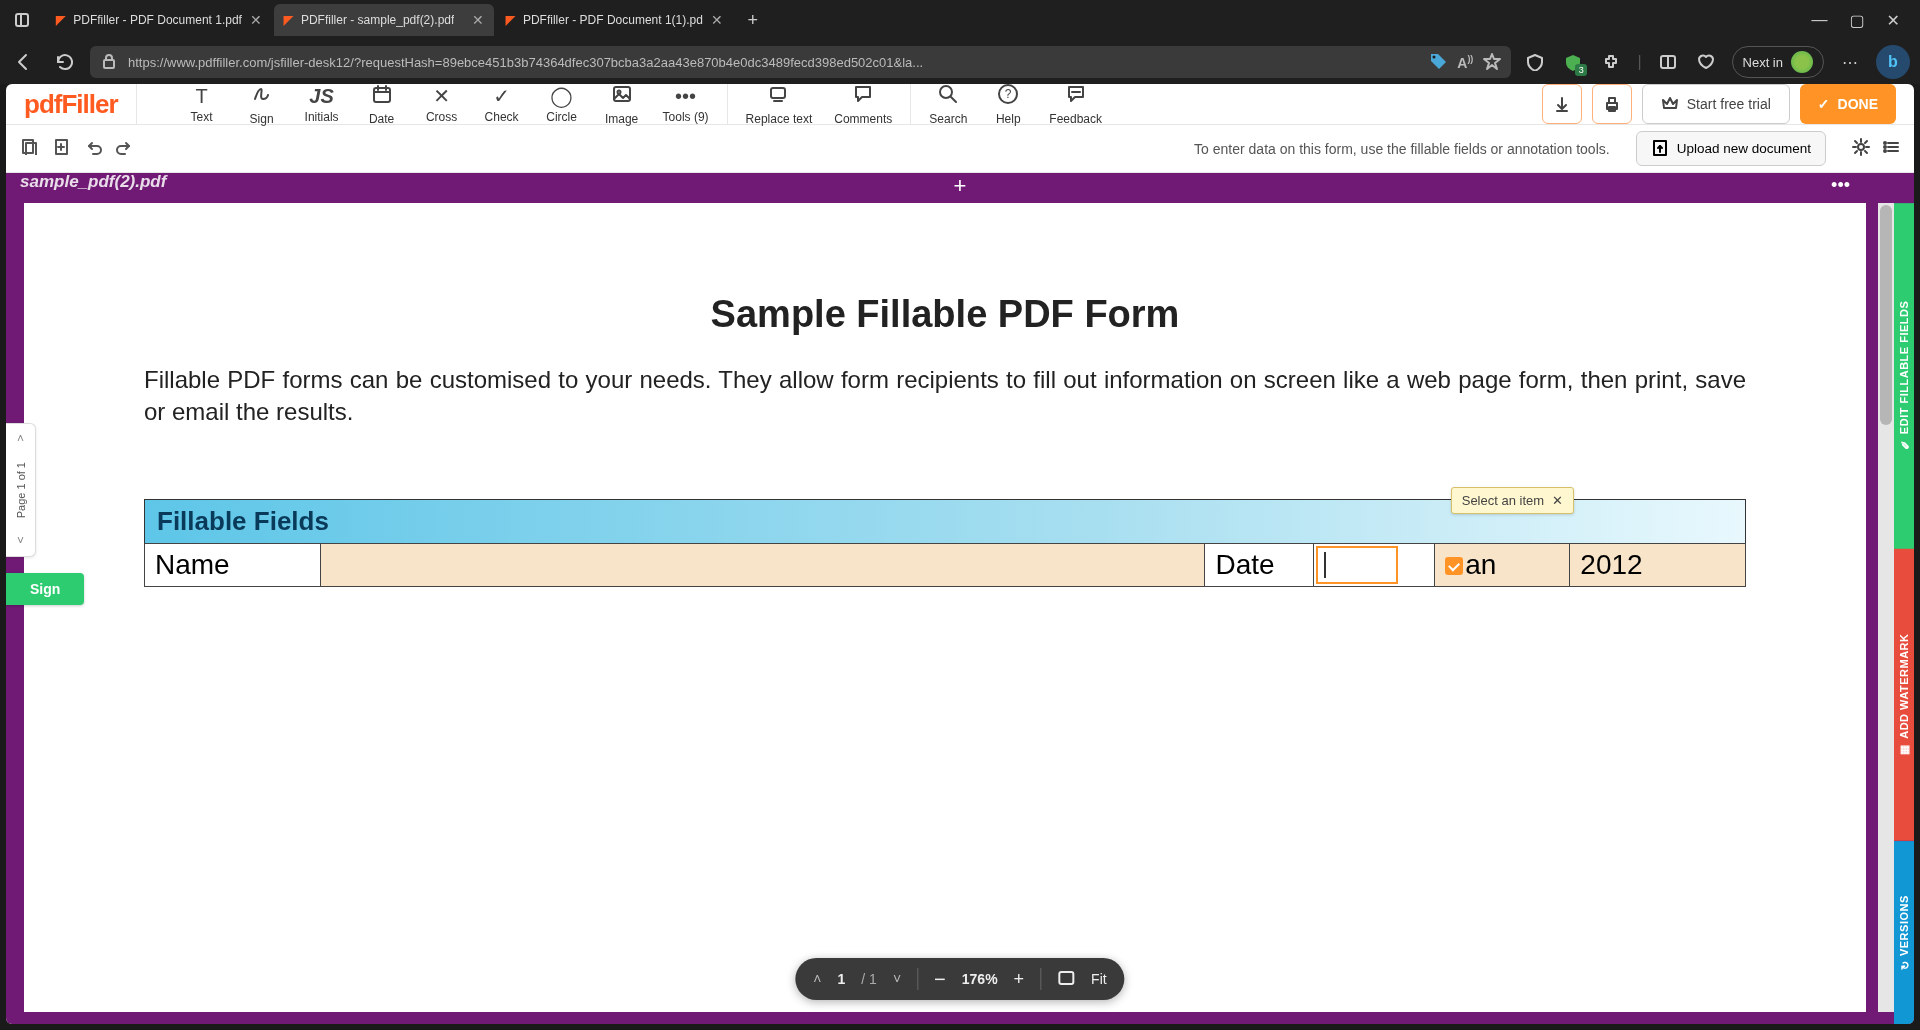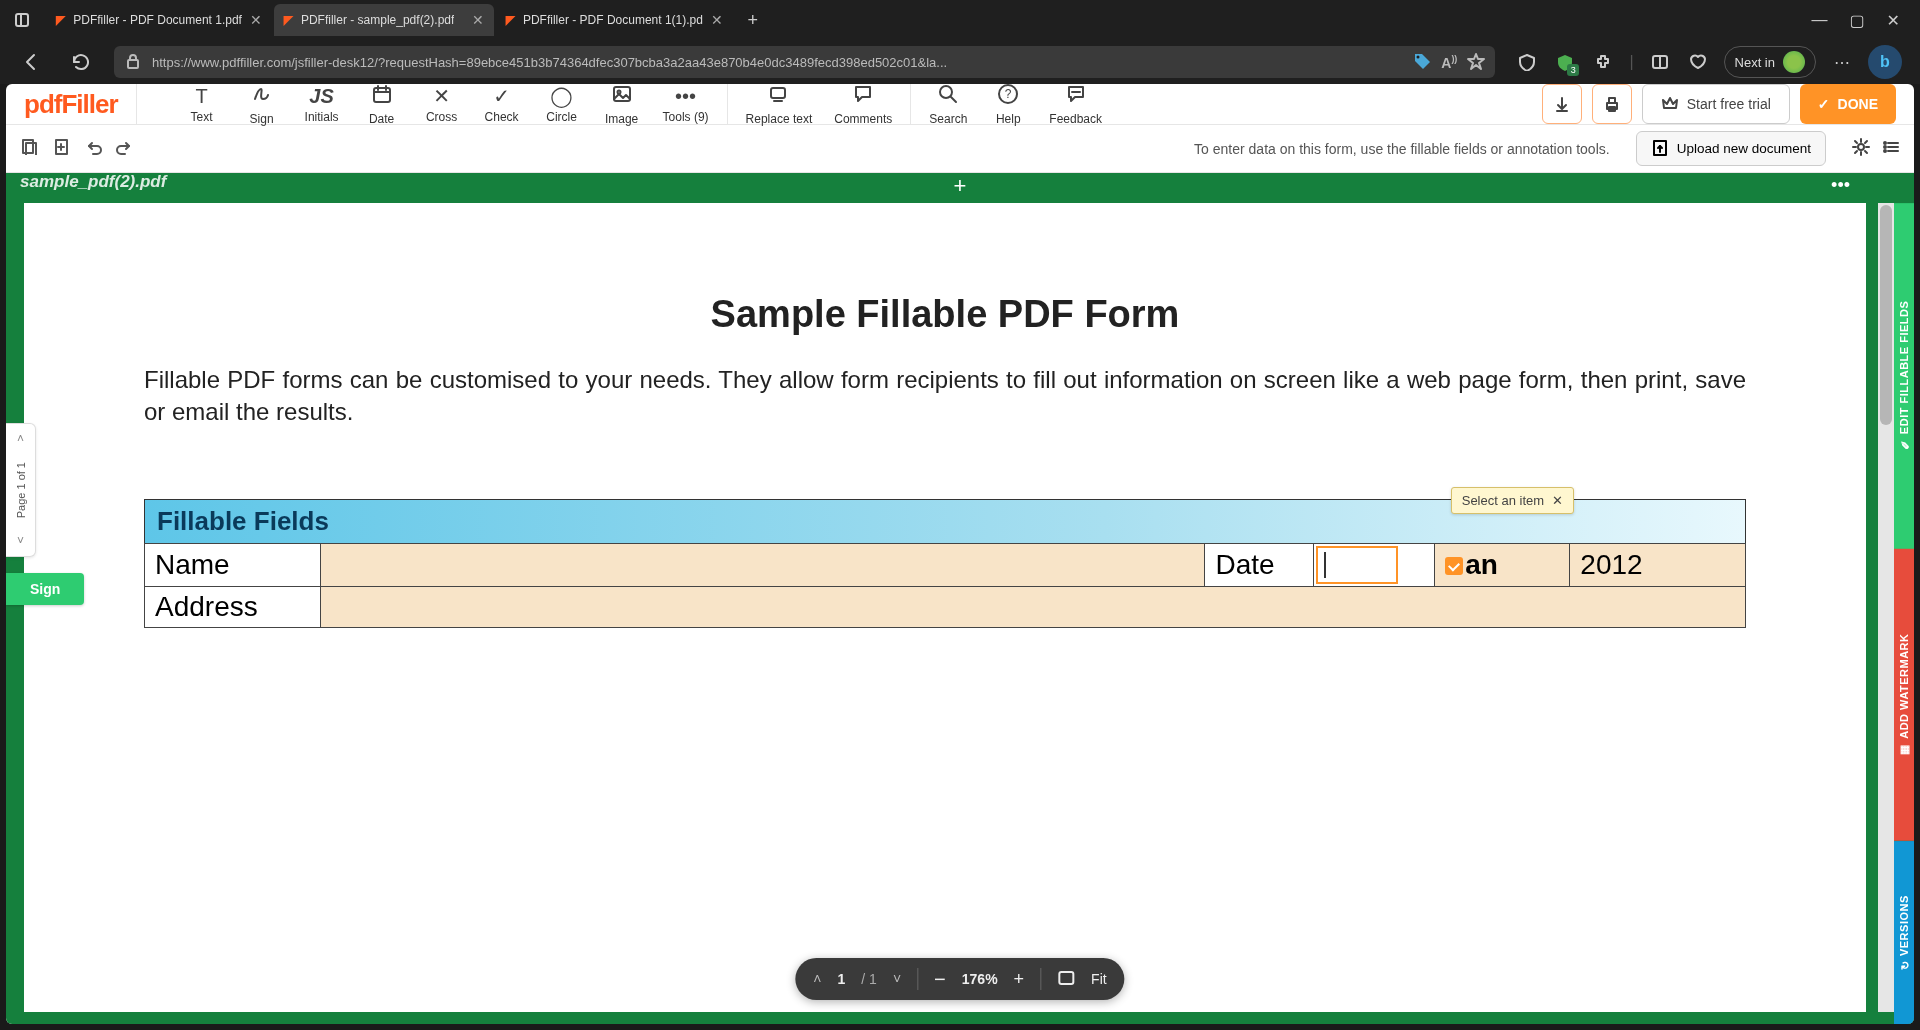--- a/index.html
+++ b/index.html
@@ -9,21 +9,21 @@
     .browser-tabs { background: #1f1f1f; height: 40px; display: flex; align-items: center; padding: 0 8px; gap: 2px; }
     .tab-panel-btn { width: 28px; height: 28px; display: flex; align-items: center; justify-content: center; color: #ccc; margin-right: 8px; }
     .tab { display: flex; align-items: center; height: 32px; padding: 0 10px; border-radius: 6px 6px 0 0; color: #ddd; font-size: 12px; min-width: 220px; max-width: 240px; gap: 8px; }
     .tab.active { background: #3d3d3d; }
     .tab .tab-icon { color: #ff5a1f; font-weight: bold; }
     .tab .tab-close { margin-left: auto; color: #aaa; font-size: 14px; }
     .tab-title { white-space: nowrap; overflow: hidden; text-overflow: ellipsis; }
     .new-tab-btn { width: 28px; height: 28px; display: flex; align-items: center; justify-content: center; color: #ccc; font-size: 18px; margin-left: 4px; }
     .window-controls { margin-left: auto; display: flex; gap: 22px; color: #ccc; padding-right: 12px; }
 
-    .addr-bar { background: #1f1f1f; height: 44px; display: flex; align-items: center; padding: 0 18px; gap: 20px; color: #ccc; }
+    .addr-bar { background: #1f1f1f; height: 44px; display: flex; align-items: center; padding: 0 10px; gap: 12px; color: #ccc; }
     .addr-btn { width: 28px; height: 28px; display: flex; align-items: center; justify-content: center; }
     .url-box { flex: 1; background: #3a3a3a; border-radius: 6px; height: 32px; display: flex; align-items: center; padding: 0 10px; gap: 10px; color: #bbb; font-size: 13px; }
     .url-text { flex: 1; white-space: nowrap; overflow: hidden; text-overflow: ellipsis; }
     .addr-right { display: flex; align-items: center; gap: 14px; }
     .addr-right .ic { width: 24px; height: 24px; display: flex; align-items: center; justify-content: center; }
     .signin-chip { display: flex; align-items: center; gap: 8px; border: 1px solid #555; border-radius: 16px; padding: 4px 10px; font-size: 13px; color: #ddd; }
     .avatar { width: 22px; height: 22px; border-radius: 50%; background: radial-gradient(circle, #8bc34a 40%, #4caf50 100%); }
     .bing-btn { width: 34px; height: 34px; border-radius: 50%; background: #254a6e; display: flex; align-items: center; justify-content: center; color: #4fc3f7; font-weight: bold; }
 
     
@@ -42,41 +42,41 @@
     .done-btn { background: #ff9326; color: #fff; border: none; font-weight: 600; }
 
     .subbar { height: 48px; border-bottom: 1px solid #e6e6e6; display: flex; align-items: center; padding: 0 14px; gap: 10px; }
     .sub-left { display: flex; align-items: center; gap: 14px; color: #555; }
     .sub-left .ic { font-size: 18px; }
     .sub-hint { margin-left: auto; color: #555; font-size: 14px; margin-right: 16px; }
     .upload-btn { border: 1px solid #ccc; border-radius: 6px; padding: 6px 14px; display: flex; align-items: center; gap: 8px; font-size: 13.5px; background: #f7f7f7; }
     .sub-right-icons { display: flex; align-items: center; gap: 12px; margin-left: 16px; color: #444; }
 
     
-    .stage-wrap { flex: 1; background: #15803d; position: relative; display: flex; }
+    .stage-wrap { flex: 1; background: #701a75; position: relative; display: flex; }
     .filename-chip { position: absolute; top: -1px; left: 14px; color: #fff; font-weight: 700; font-style: italic; font-size: 17px; opacity: 0.85; }
     .hdots { position: absolute; top: 2px; right: 64px; color: #fff; font-size: 18px; }
     .plus-center { position: absolute; top: 0px; left: 50%; transform: translateX(-50%); color: #fff; font-size: 22px; }
 
     .page { position: absolute; top: 30px; left: 18px; right: 48px; bottom: 12px; background: #fff; overflow: hidden; }
 
     .doc-inner { padding: 90px 120px 0 120px; }
     .doc-title { text-align: center; font-size: 38px; font-weight: 700; color: #222; margin-bottom: 28px; }
     .doc-para { font-size: 24px; color: #222; text-align: justify; line-height: 1.35; }
 
     .fill-table { margin: 70px 0 0 0; }
     .fill-header { background: linear-gradient(90deg, #5ec6e8 0%, #a8dff0 60%, #e8f8fd 100%); color: #0a3a5a; font-size: 26px; font-weight: 700; padding: 6px 12px; border: 1px solid #333; border-bottom: none; }
     table.ftab { border-collapse: collapse; width: 100%; }
     table.ftab td { border: 1px solid #444; font-size: 28px; padding: 4px 10px; background: #fff; }
     table.ftab td.field-cell { background: #f8e4c8; }
     .lbl { font-weight: 400; }
 
     .date-day-box { display: inline-block; border: 2px solid #ff9326; width: 82px; height: 38px; vertical-align: middle; background: #fff; position: relative; }
     .date-day-box .cursor { position: absolute; left: 6px; top: 4px; bottom: 4px; width: 2px; background: #333; }
-    .month-cell { position: relative; font-weight: bold; }
+    .month-cell { position: relative; }
     .month-marker { display: inline-block; width: 18px; height: 18px; background: #ff9326; border-radius: 3px; margin-right: 2px; vertical-align: middle; position: relative; }
     .month-marker::after { content: ""; position: absolute; left: 4px; top: 5px; width: 8px; height: 5px; border-left: 2px solid #fff; border-bottom: 2px solid #fff; transform: rotate(-45deg); }
 
     
     .tooltip { position: absolute; background: #fff7d0; border: 1px solid #d6c06a; border-radius: 3px; padding: 5px 10px; font-size: 13px; color: #444; display: flex; align-items: center; gap: 8px; box-shadow: 0 1px 3px rgba(0,0,0,.15); }
 
     
     .rail { position: absolute; right: 0; top: 30px; bottom: 0; width: 20px; display: flex; flex-direction: column; }
     .rail-tab { writing-mode: vertical-rl; transform: rotate(180deg); text-align: center; font-size: 11px; font-weight: 700; color: #fff; padding: 10px 2px; letter-spacing: 0.5px; display: flex; align-items: center; justify-content: center; gap: 4px; }
     .rail-green { background: #2ecc71; flex: 1.2; }
@@ -401,24 +401,20 @@
               <td class="field-cell" style="width:655px"></td>
               <td class="lbl" style="width:60px">Date</td>
               <td class="field-cell" style="width:90px; padding:2px; background:#fff">
                 <span class="date-day-box"><span class="cursor"></span></span>
               </td>
               <td class="field-cell month-cell" style="width:100px">
                 <span class="month-marker"></span><span>an</span>
               </td>
               <td class="field-cell" style="width:130px"><span>2012</span></td>
             </tr>
-            <tr>
-              <td class="lbl">Address</td>
-              <td class="field-cell" colspan="5"></td>
-            </tr>
           </tbody>
             </table>
         </div>
       </div>
     </div>
 
     <div class="scroll-track">
       <div class="scroll-thumb"></div>
     </div>
 

